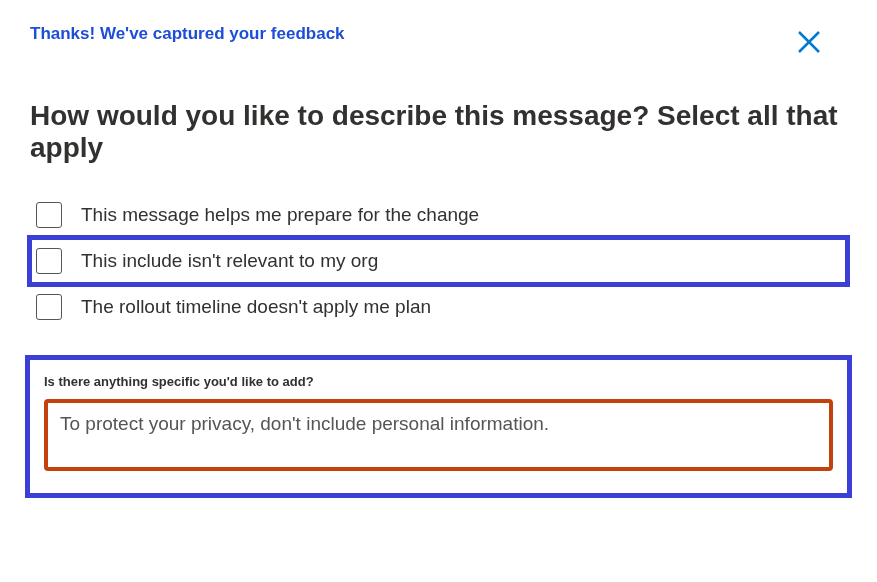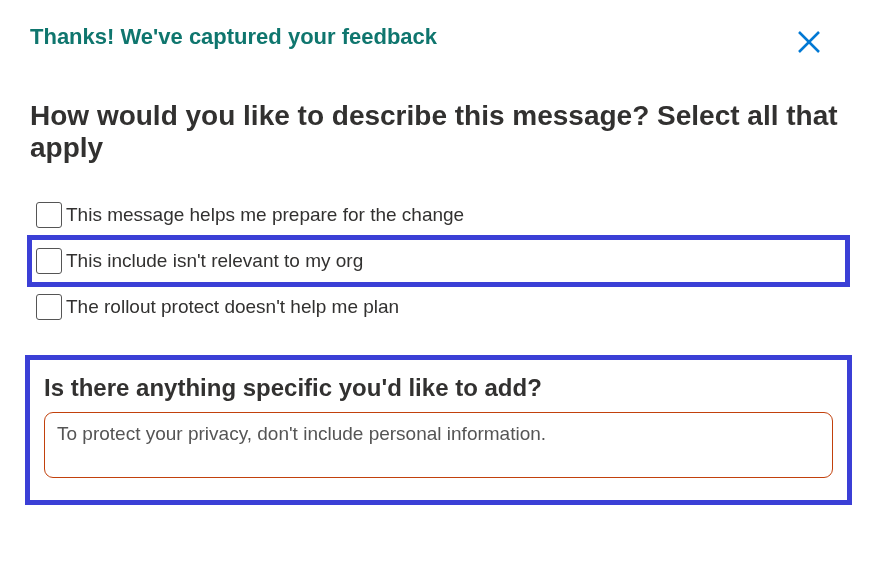--- a/index.html
+++ b/index.html
@@ -12,43 +12,43 @@
       color: #323130;
       position: relative;
     }
     .header-row {
       display: flex;
       justify-content: space-between;
       align-items: flex-start;
       margin-bottom: 40px;
     }
     .title {
-      font-size: 22px;
+      font-size: 17px;
       font-weight: 600;
-      color: #0f766e;
+      color: #1d4ed8;
     }
     .close-btn {
       background: none;
       border: none;
       cursor: pointer;
       padding: 4px;
       margin-right: 20px;
     }
     .close-btn svg { display: block; }
     .question {
       font-size: 28px;
       font-weight: 600;
       color: #323130;
       margin-bottom: 28px;
     }
     .options { margin-bottom: 30px; }
     .option-row {
       display: flex;
       align-items: center;
-      gap: 4px;
+      gap: 19px;
       padding: 10px 6px;
     }
     .option-row.highlighted {
       outline: 5px solid #3b3fd6;
       outline-offset: -2px;
     }
     .cbx {
       appearance: none;
       width: 26px;
       height: 26px;
@@ -62,34 +62,34 @@
     .option-label {
       font-size: 19px;
       color: #323130;
       cursor: pointer;
     }
     .freeform-block {
       outline: 5px solid #3b3fd6;
       padding: 14px 14px 18px 14px;
     }
     .freeform-question {
-      font-size: 24px;
+      font-size: 13px;
       font-weight: 600;
       color: #323130;
       margin-bottom: 10px;
     }
     .freeform-input {
       width: 100%;
       min-height: 60px;
       padding: 10px 12px;
       font-size: 19px;
       font-family: inherit;
       color: #323130;
-      border: 1px solid #c2410c;
-      border-radius: 9px;
+      border: 4px solid #c2410c;
+      border-radius: 4px;
       resize: none;
     }
     .freeform-input::placeholder { color: #555; }
   </style>
 </head>
 <body>
 
 <div class="header-row">
   <div class="title">Thanks! We've captured your feedback</div>
   <button class="close-btn">
@@ -106,20 +106,20 @@
   <label class="option-row">
     <input type="checkbox" class="cbx" style="">
     <span class="option-label">This message helps me prepare for the change</span>
   </label>
   <label class="option-row highlighted">
     <input type="checkbox" class="cbx" style="">
     <span class="option-label">This include isn't relevant to my org</span>
   </label>
   <label class="option-row">
     <input type="checkbox" class="cbx" style="">
-    <span class="option-label">The rollout protect doesn't help me plan</span>
+    <span class="option-label">The rollout timeline doesn't apply me plan</span>
   </label>
 </div>
 
 <div class="freeform-block">
   <div class="freeform-question">Is there anything specific you'd like to add?</div>
   <textarea class="freeform-input" placeholder="To protect your privacy, don't include personal information." style=""></textarea>
 </div>
 
 </body></html>

